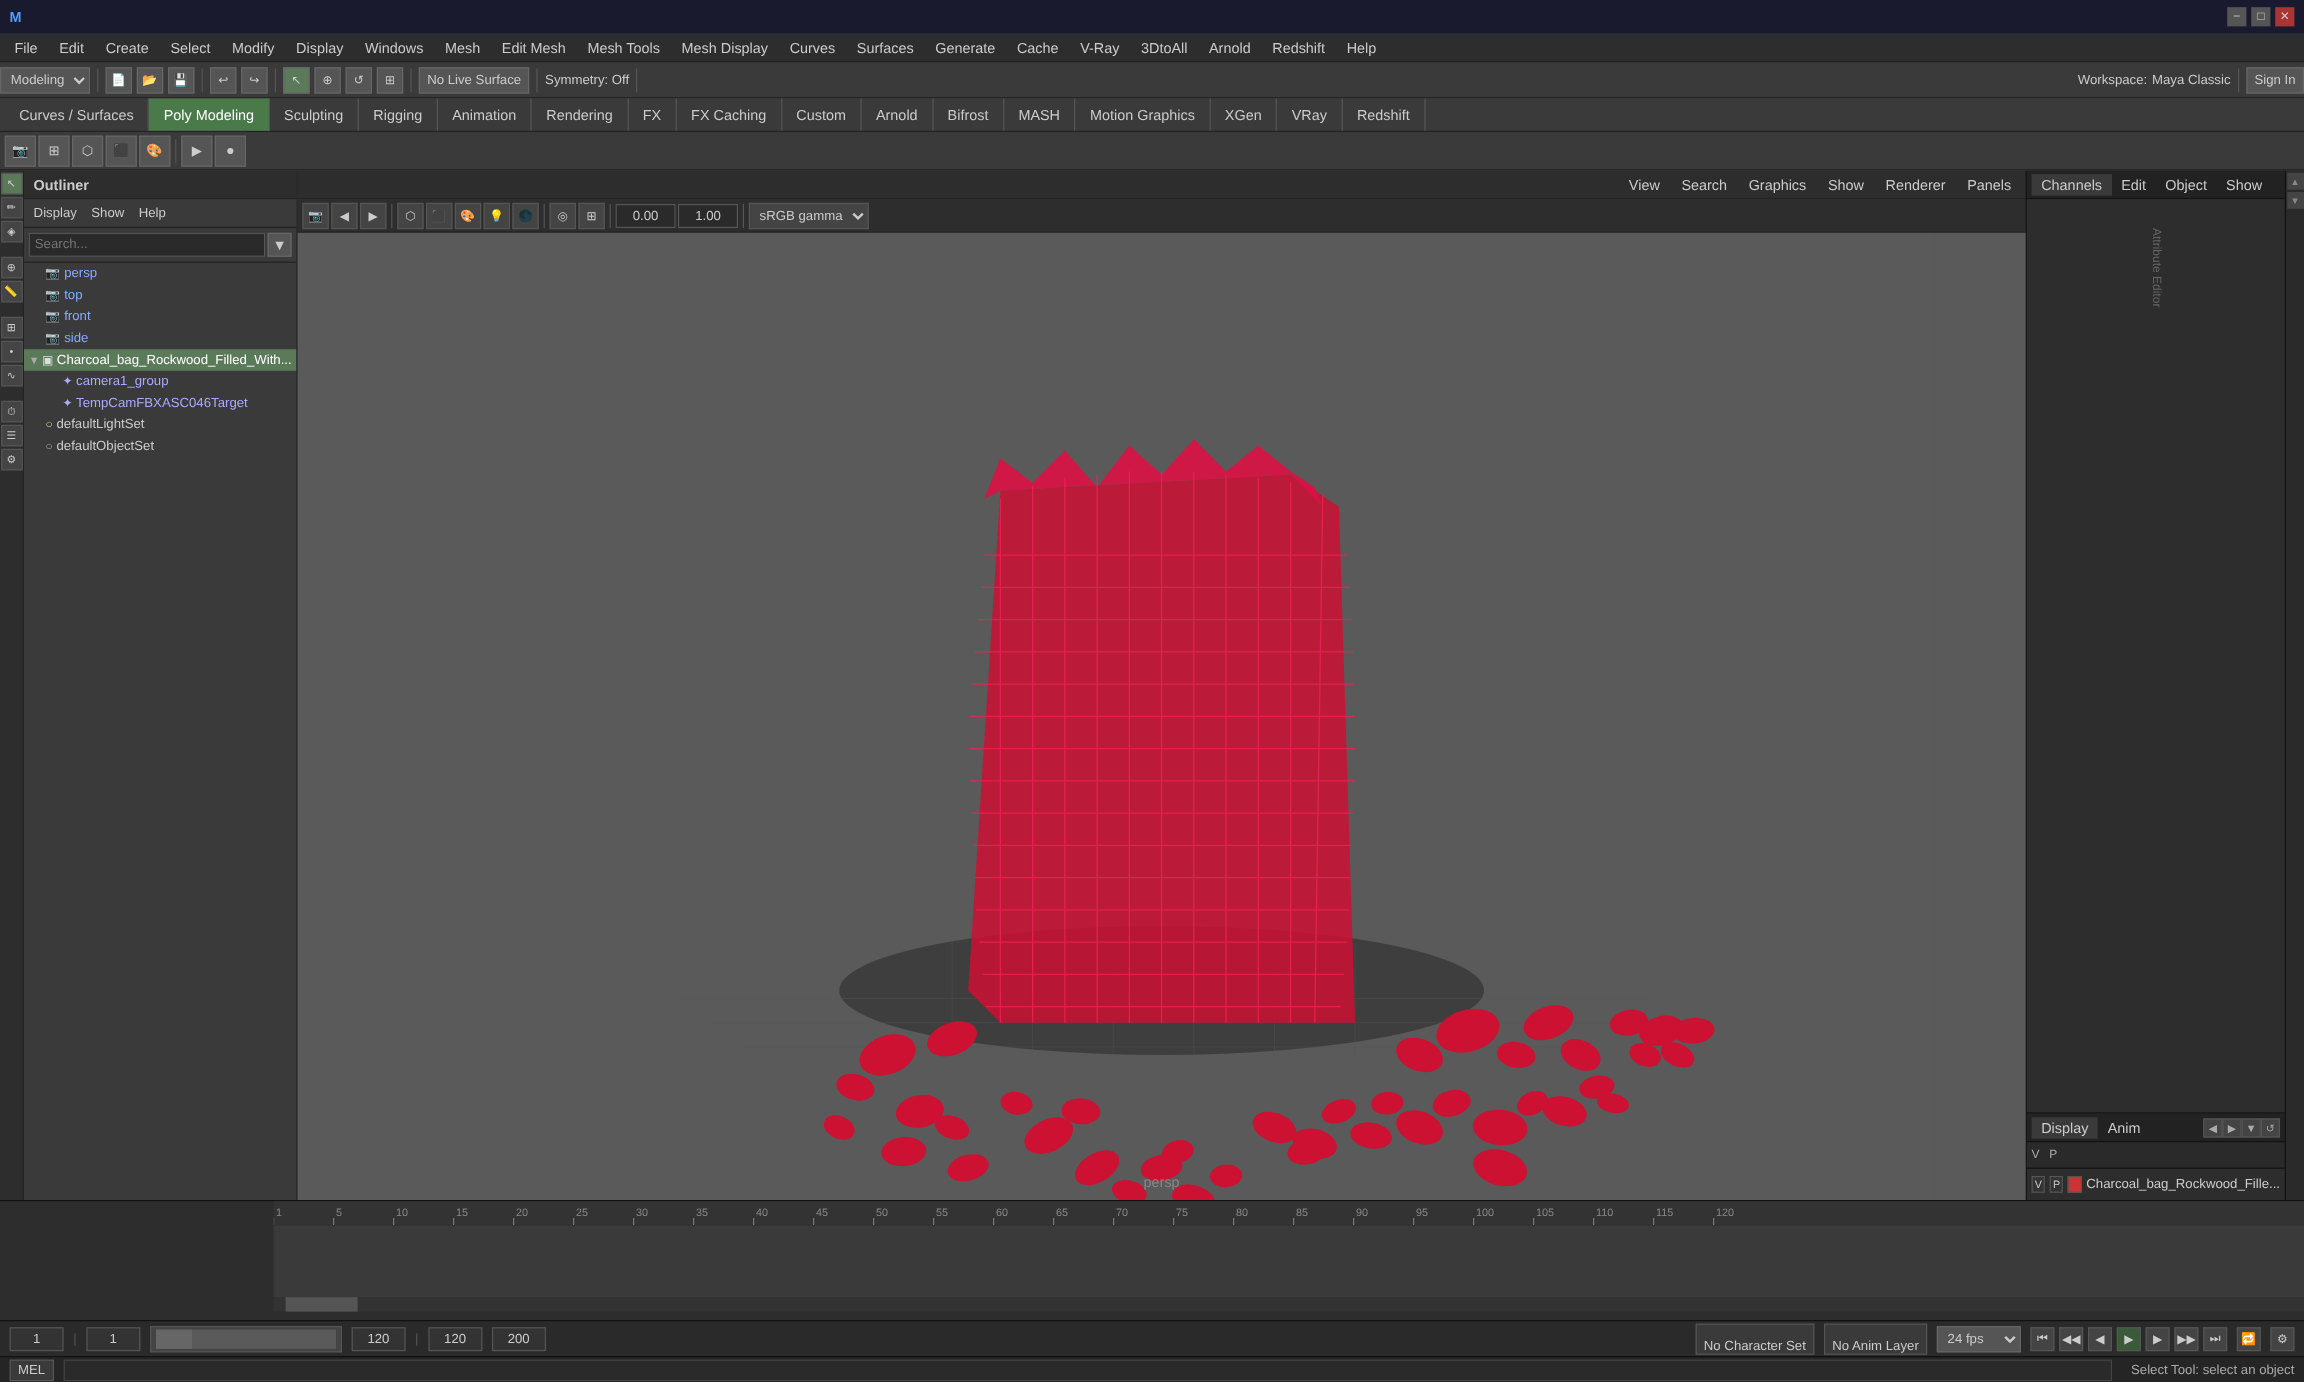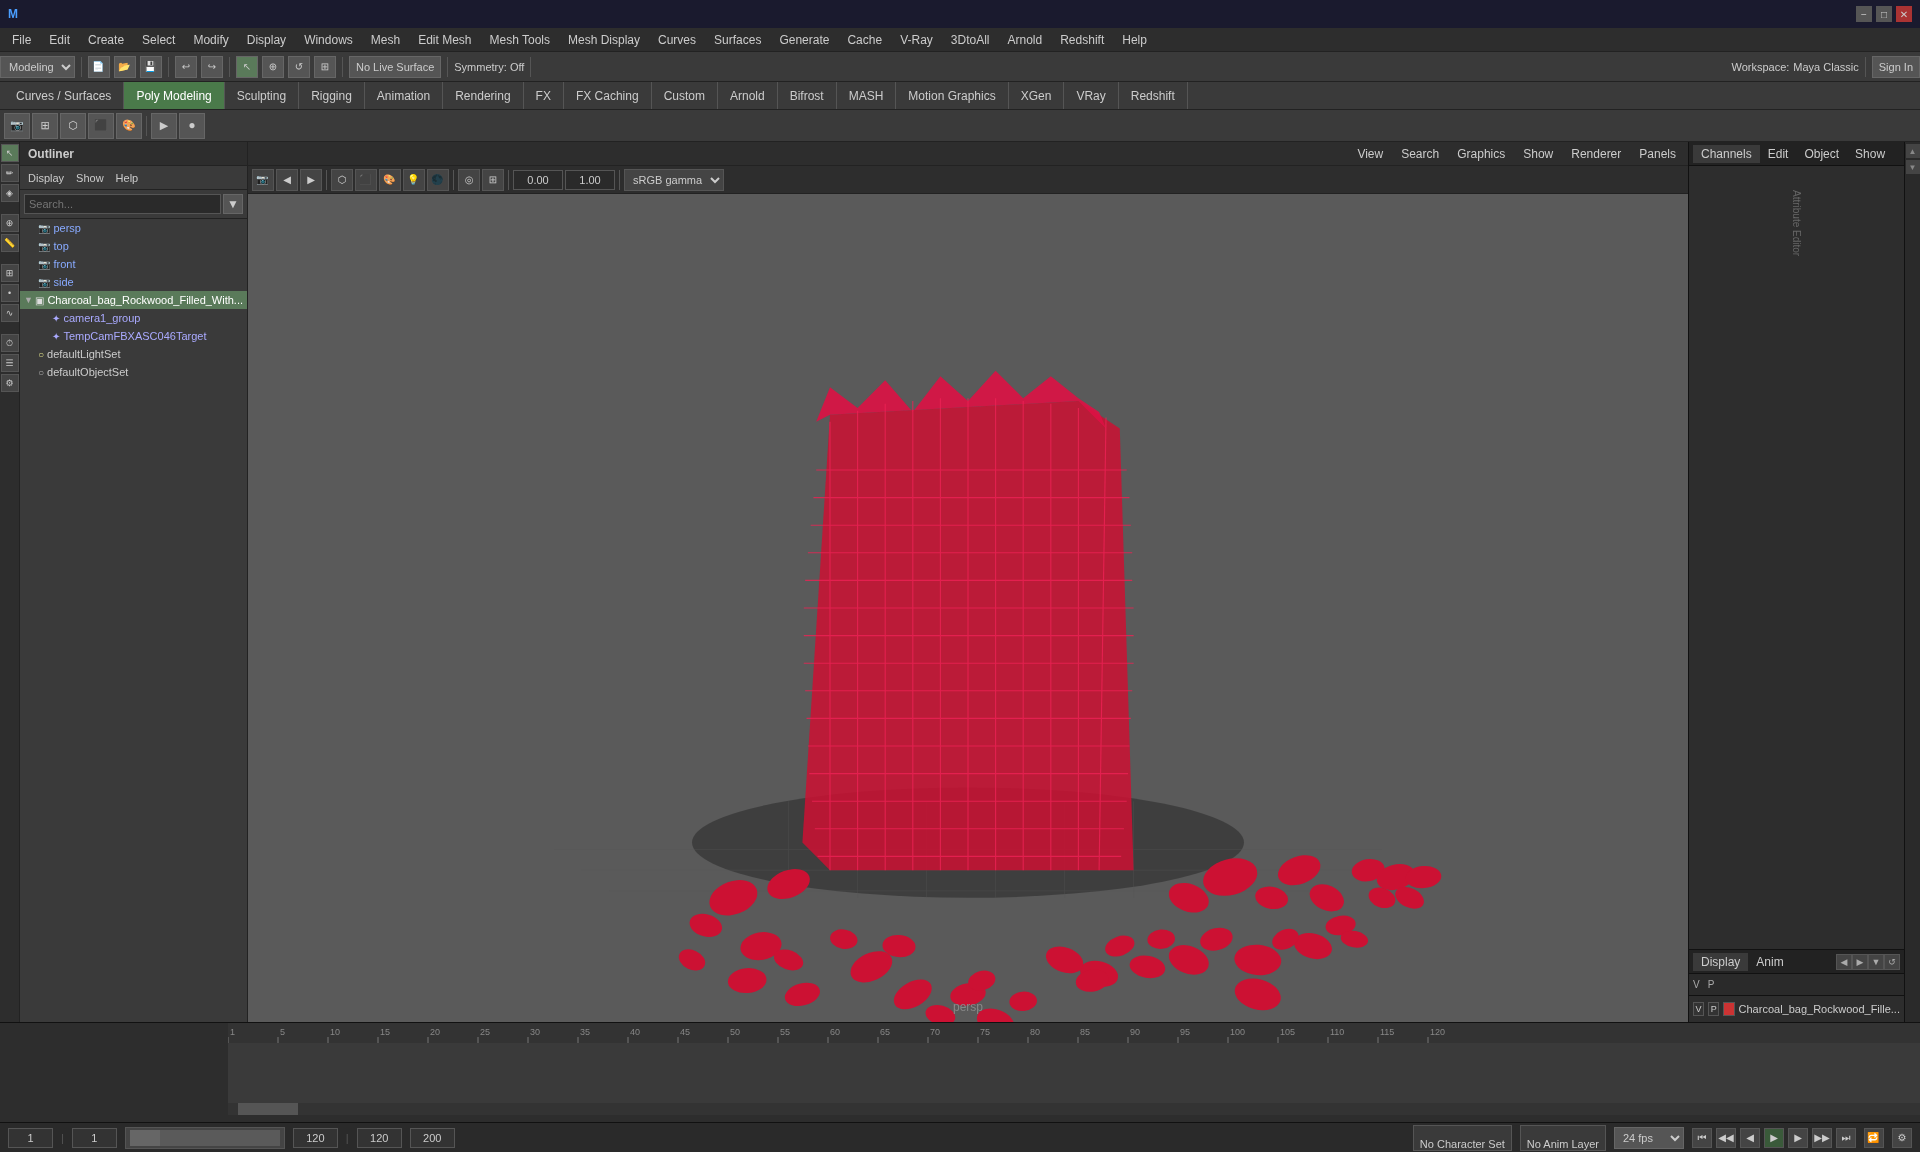--- a/index.html
+++ b/index.html
@@ -1050,14 +1050,19 @@
       <div class="tl-btn" style="background:#3a5a3a;">▶</div>
       <div class="tl-btn">▶</div>
       <div class="tl-btn">▶▶</div>
       <div class="tl-btn">⏭</div>
     </div>
 
     <div class="tl-btn">🔁</div>
     <div class="tl-btn">⚙</div>
   </div>
 
+  <div id="bottom-status">
+    <div class="mel-label">MEL</div>
+    <input type="text" style="flex: 1 1 0%; background: rgb(42, 42, 42); border: 1px solid rgb(68, 68, 68); color: rgb(204, 204, 204); height: 18px; font-size: 11px; padding: 0px 4px;" placeholder="">
+    <span style="color:#aaa;font-size:11px;margin-left:8px;">Select Tool: select an object</span>
+  </div>
 
 </div>
 
 </body></html>

